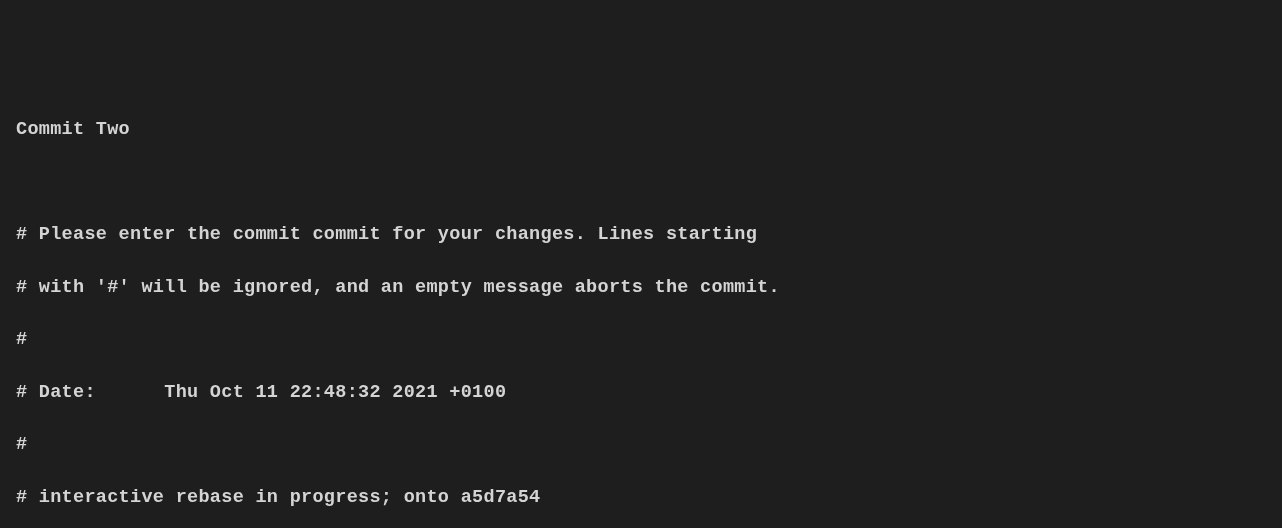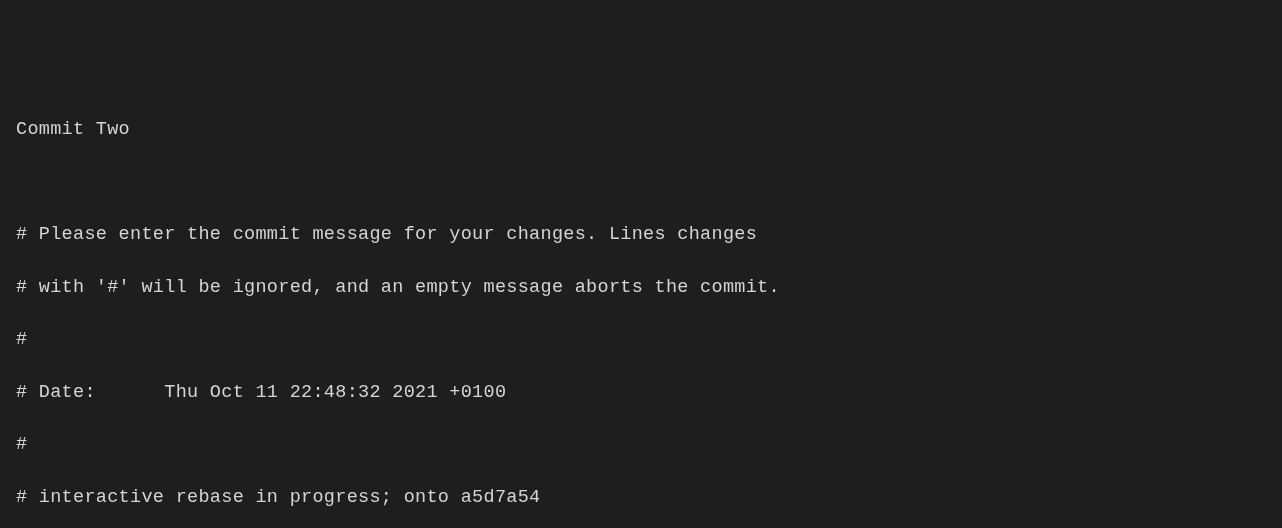--- a/index.html
+++ b/index.html
@@ -15,30 +15,31 @@
       line-height: 1.42;
       padding: 12px 16px;
       width: 1282px;
       height: 528px;
       overflow: hidden;
       white-space: pre;
       letter-spacing: 0.3px;
     }
     .line {
       display: block;
+      font-weight: bold;
     }
   </style>
 </head>
 <body>
 
 
 
 <span class="line">Commit Two</span>
 <span class="line"> </span>
-<span class="line"># Please enter the commit message for your changes. Lines changes</span>
+<span class="line"># Please enter the commit commit for your changes. Lines starting</span>
 <span class="line"># with '#' will be ignored, and an empty message aborts the commit.</span>
 <span class="line">#</span>
 <span class="line"># Date:      Thu Oct 11 22:48:32 2021 +0100</span>
 <span class="line">#</span>
 <span class="line"># interactive rebase in progress; onto a5d7a54</span>
 
 
 
 
 

